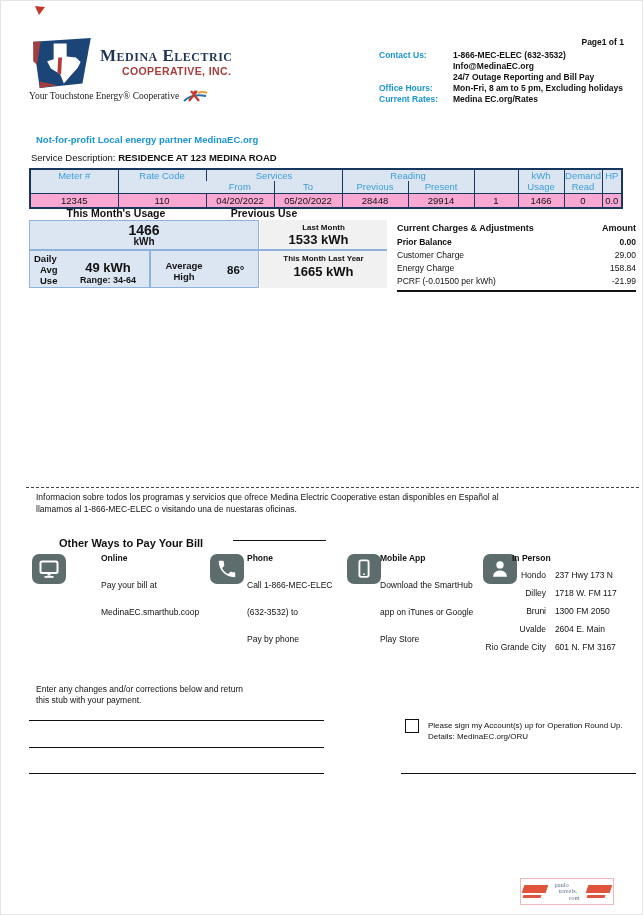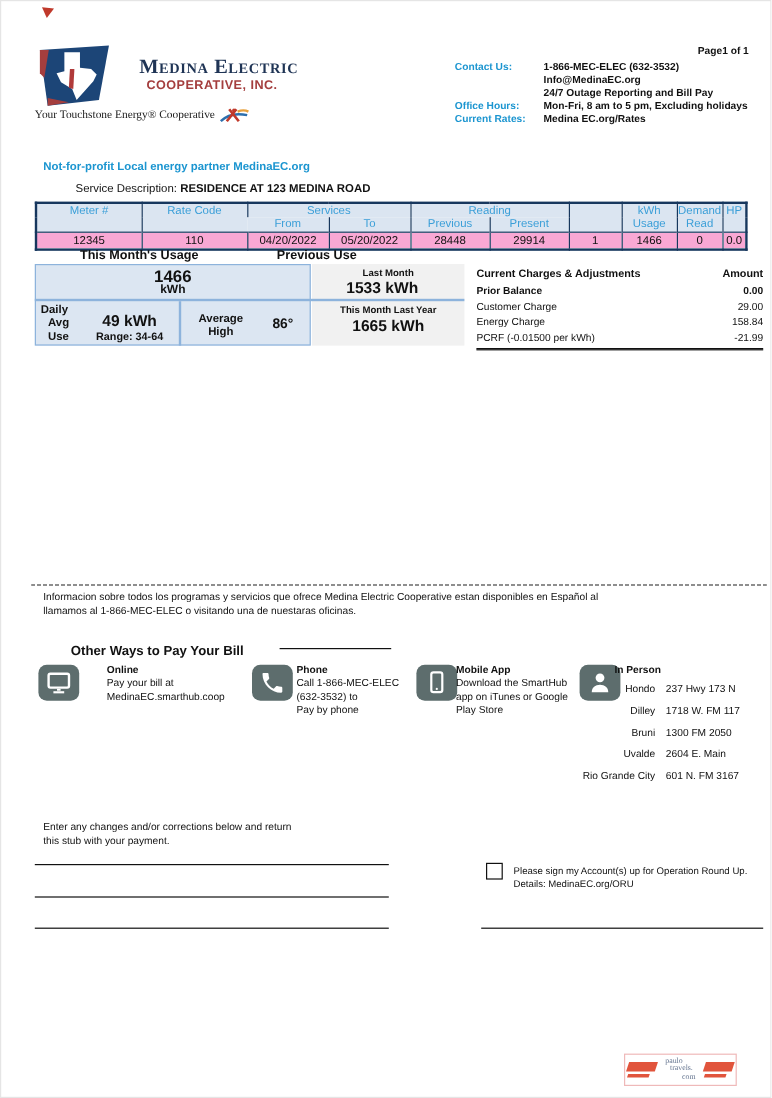--- a/index.html
+++ b/index.html
@@ -6,21 +6,21 @@
   html,body { background:#fff; }
   .page {
     position:relative; width:643px; height:915px; background:#ffffff;
     font-family:"Liberation Sans", sans-serif; color:#111; overflow:hidden;
     border:1px solid #e5e5e5;
   }
   .abs { position:absolute; }
   .bold { font-weight:bold; }
 
   
-  .logo-title { font-family:"Liberation Serif", serif; font-variant:small-caps; font-weight:bold; font-size:17px; color:#1F3455; letter-spacing:.5px;margin-left:16px; }
+  .logo-title { font-family:"Liberation Serif", serif; font-variant:small-caps; font-weight:bold; font-size:17px; color:#1F3455; letter-spacing:.5px; }
   .logo-sub { font-weight:bold; font-size:10.5px; color:#A43E3E; letter-spacing:.4px; }
   .tagline { font-family:"Liberation Serif", serif; font-size:9.5px; color:#1a1a1a; display:flex; align-items:center; gap:3px; }
 
   
   .page-label { font-size:8.5px; font-weight:bold; text-align:right; }
   .c-label { font-size:8.5px; font-weight:bold; color:#1B95D0; }
   .c-value { font-size:8.5px; font-weight:bold; color:#111; }
 
   .notice { font-size:9.5px; font-weight:bold; color:#1B95D0; }
   .service-line { font-size:9.5px; }
@@ -57,21 +57,21 @@
   .charge-bottom { border-top:1.5px solid #111; }
 
   .dashed-sep { height:1px; background:repeating-linear-gradient(90deg,#444 0 3px,transparent 3px 5px); }
   .spanish { font-size:8.5px; line-height:11.5px; width:585px; }
 
   .pay-title { font-size:11px; font-weight:bold; }
   .rule { border-top:1.5px solid #111; height:0; }
 
   .icon-tile { width:34px; height:30px; background:#5D6D6D; border-radius:7px; display:flex; align-items:center; justify-content:center; }
   .m-title { font-size:8.5px; font-weight:bold; line-height:11px; }
-  .m-line { font-size:8.5px; line-height:11px; }
+  .m-line { font-size:8.5px; line-height:11px;margin-top:16px; }
   .ip-city { font-size:8.5px; line-height:11px; text-align:right; width:68px; display:inline-block; }
   .ip-addr { font-size:8.5px; line-height:11px; }
 
   .stub-text { font-size:8.5px; line-height:11px; }
   .blank-line { border-top:1.5px solid #111; height:0; }
   .checkbox { width:14px; height:14px; border:1.5px solid #111; background:#fff; }
   .cb-text { font-size:8px; line-height:11px; }
 
   .watermark { width:94px; height:27px; background:#fff; border:1px solid #EFB9B9; display:flex; align-items:center; justify-content:space-between; padding:2px 2px; }
   .wm-bars { display:flex; flex-direction:column; gap:2px; width:24px; }
@@ -119,21 +119,21 @@
   <div class="c-value abs" style="left:452px; top:49px;">1-866-MEC-ELEC (632-3532)</div>
   <div class="c-value abs" style="left:452px; top:60px;">Info@MedinaEC.org</div>
   <div class="c-value abs" style="left:452px; top:71px;">24/7 Outage Reporting and Bill Pay</div>
   <div class="c-label abs" style="left:378px; top:82px;">Office Hours:</div>
   <div class="c-value abs" style="left:452px; top:82px;">Mon-Fri, 8 am to 5 pm, Excluding holidays</div>
   <div class="c-label abs" style="left:378px; top:93px;">Current Rates:</div>
   <div class="c-value abs" style="left:452px; top:93px;">Medina EC.org/Rates</div>
 
   <div class="notice abs" style="left:35px; top:133px;">Not-for-profit Local energy partner MedinaEC.org</div>
 
-  <div class="service-line abs" style="left:30px; top:151px;margin-left:32px;">
+  <div class="service-line abs" style="left:30px; top:151px;">
     <span>Service Description:</span>
     <span class="bold">RESIDENCE AT 123 MEDINA ROAD</span>
   </div>
 
   <table class="meter abs" style="left:28px; top:167px;">
     <colgroup>
       <col style="width:88px">
         <col style="width:88px">
         <col style="width:68px">
         <col style="width:68px">
@@ -243,21 +243,21 @@
   <div class="pay-title abs" style="left:58px; top:536px;text-align:right;">Other Ways to Pay Your Bill</div>
   <div class="rule abs" style="left:232px; top:539px; width:93px;"></div>
 
   <div class="icon-tile abs" style="left:31px; top:553px;">
     <svg width="24" height="24" viewBox="0 0 24 24">
       <rect x="3.5" y="4.5" width="17" height="11.5" rx="1.5" fill="none" stroke="#fff" stroke-width="2"></rect>
       <rect x="10.5" y="17" width="3" height="1.6" fill="#fff"></rect>
       <rect x="7.5" y="19" width="9" height="1.8" fill="#fff"></rect>
     </svg>
   </div>
-  <div class="abs" style="left:88px; top:552px;">
+  <div class="abs" style="left:100px; top:552px;">
     <div class="m-title">Online</div>
     <div class="m-line">Pay your bill at</div>
     <div class="m-line">MedinaEC.smarthub.coop</div>
   </div>
 
   <div class="icon-tile abs" style="left:209px; top:553px;">
     <svg width="22" height="22" viewBox="0 0 24 24">
       <path d="M6.6 10.8c1.5 3 3.6 5.1 6.6 6.6l2.2-2.2c.3-.3.7-.4 1-.2 1.1.4 2.3.6 3.6.6.6 0 1 .4 1 1V20c0 .6-.4 1-1 1C10.8 21 3 13.2 3 3.9 3 3.4 3.4 3 4 3h3.5c.6 0 1 .4 1 1 0 1.2.2 2.4.6 3.6.1.3 0 .7-.2 1l-2.3 2.2z" fill="#fff"></path>
     </svg>
   </div>

